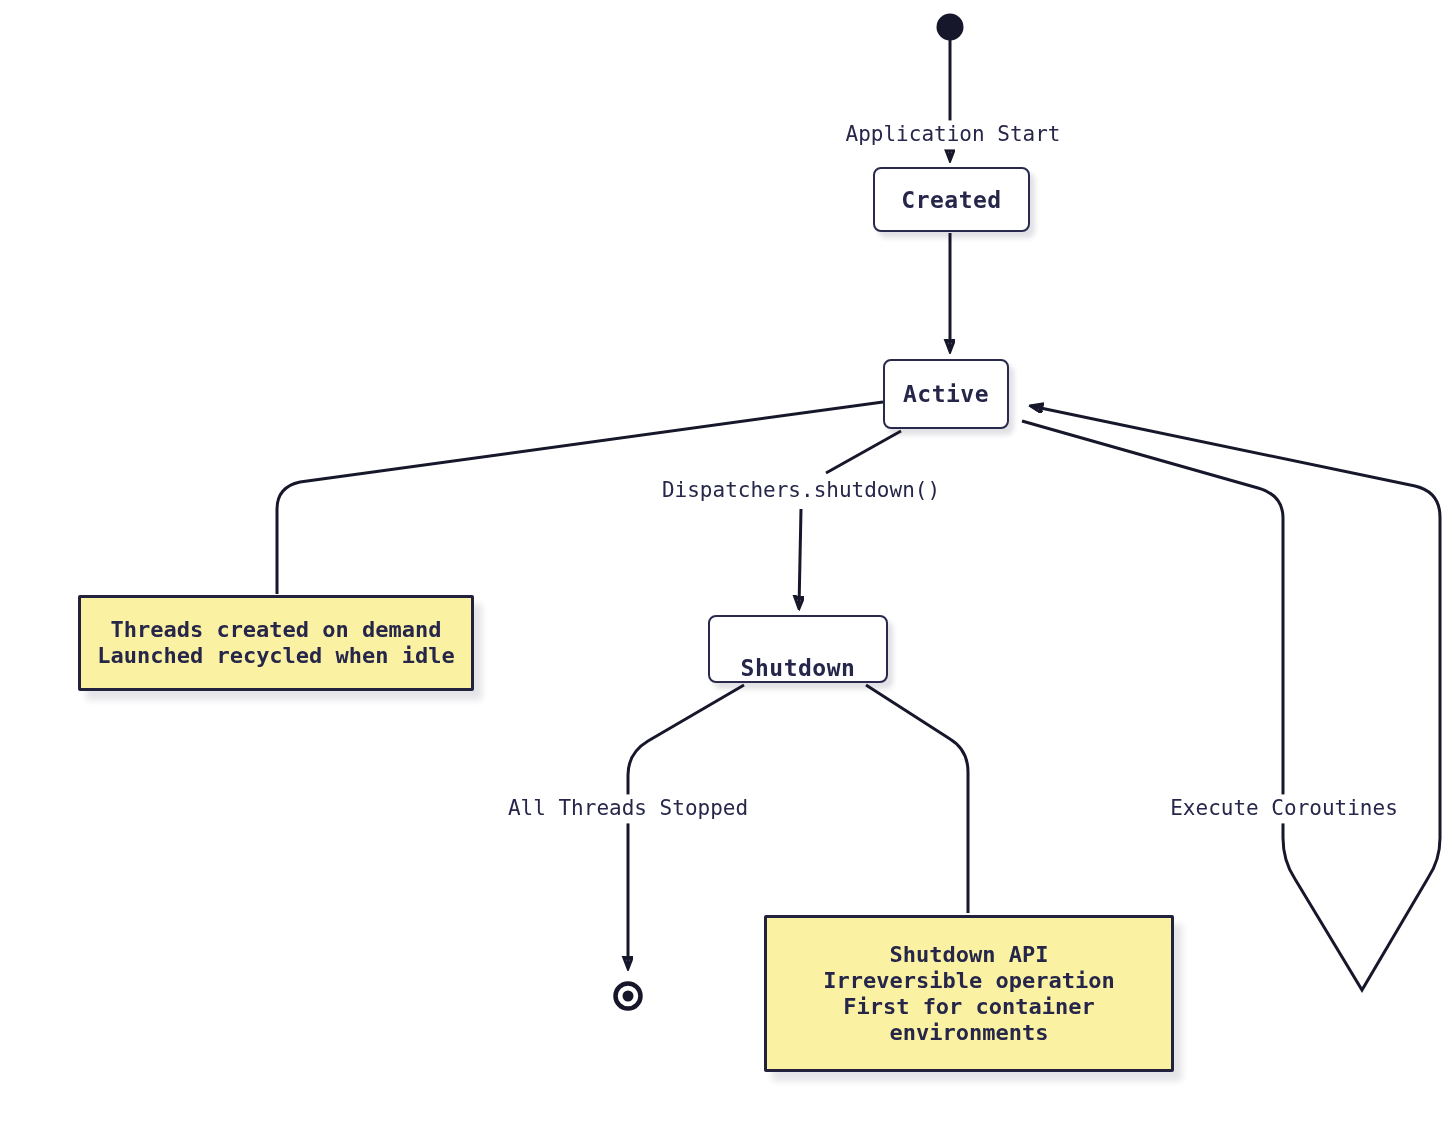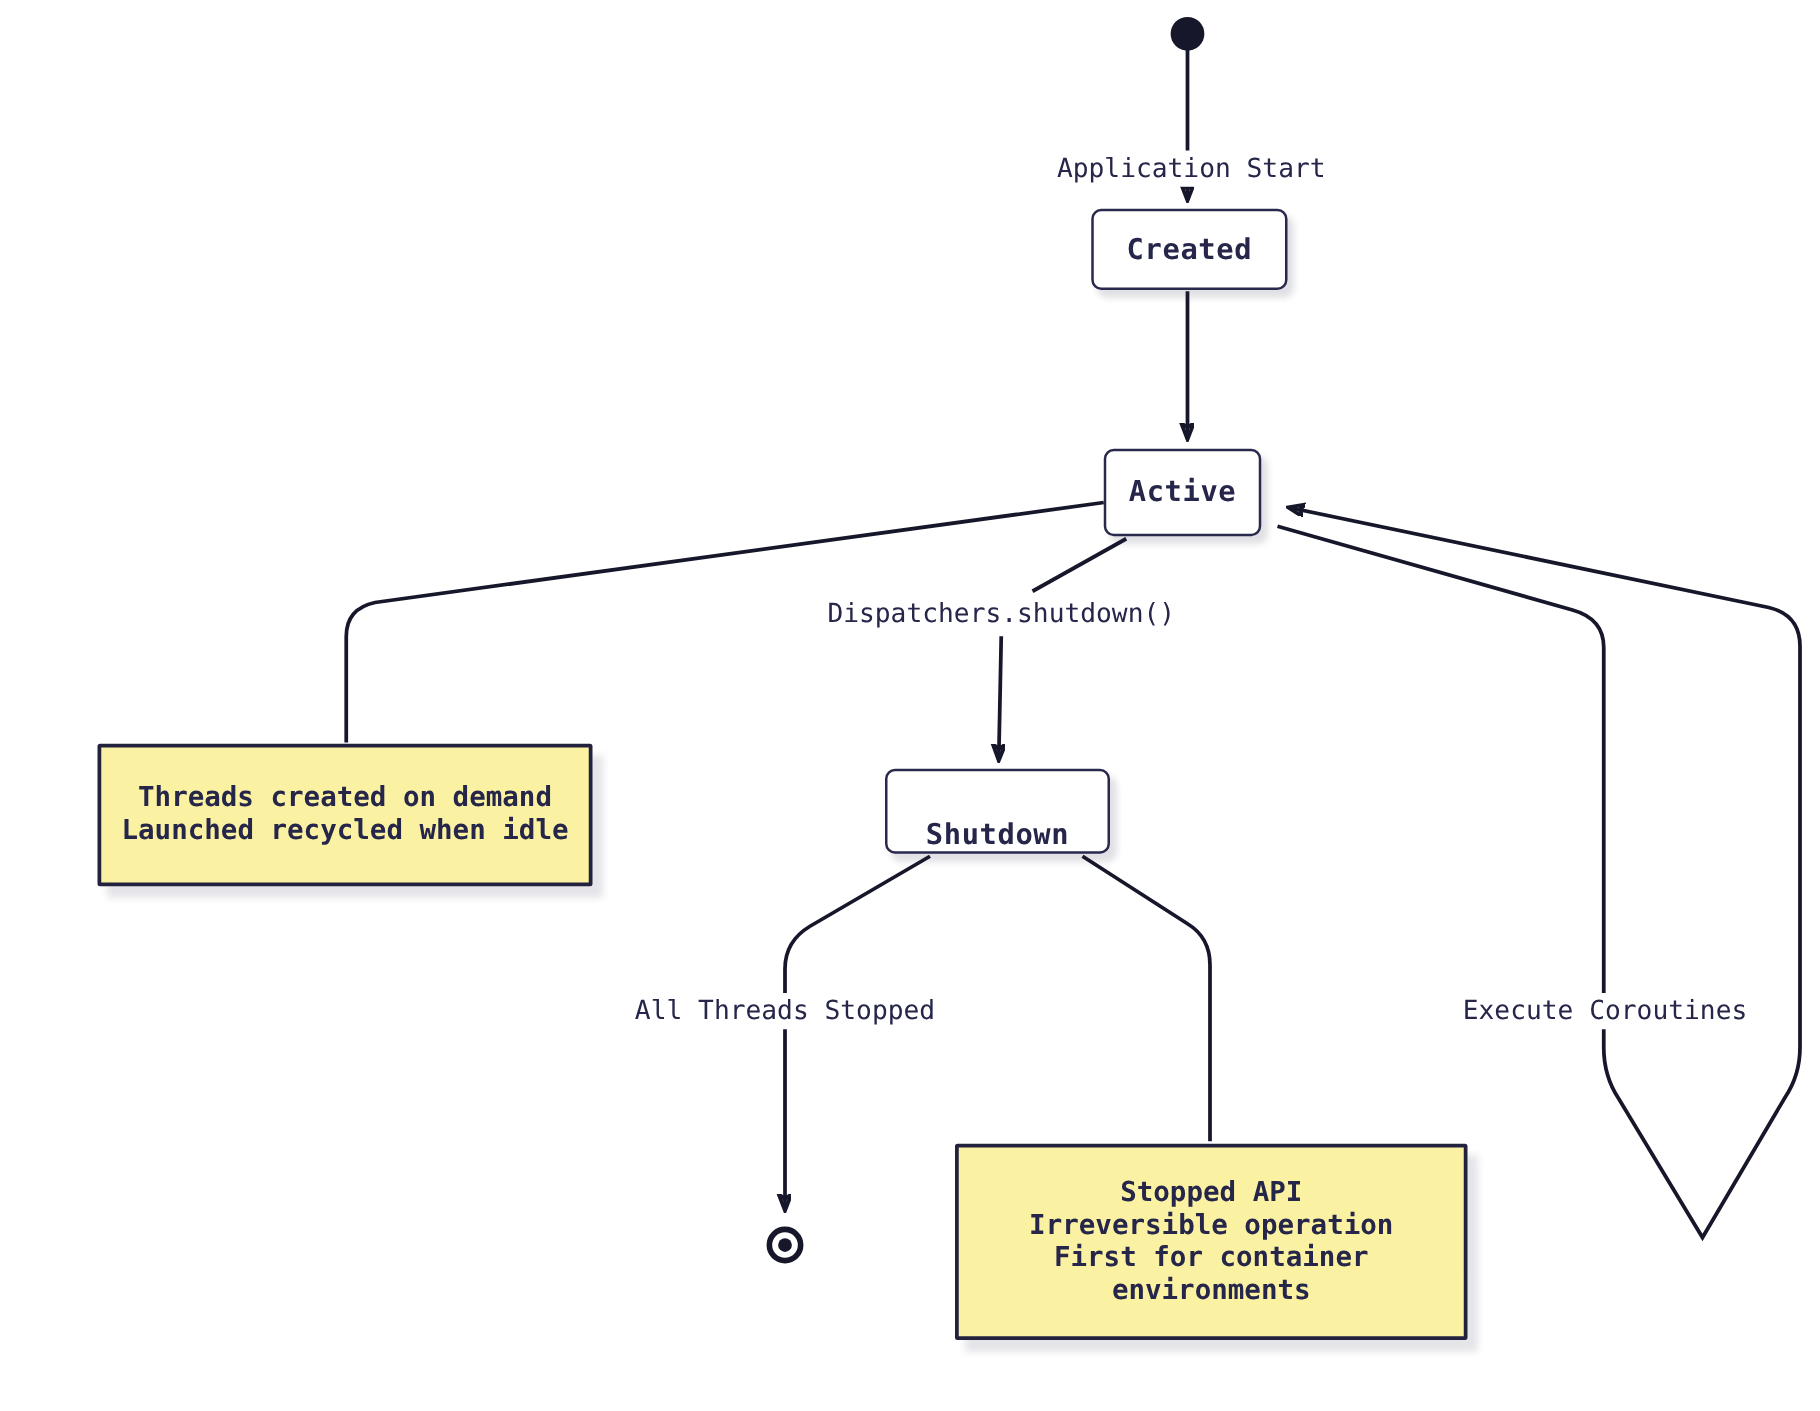--- a/index.html
+++ b/index.html
@@ -61,21 +61,21 @@
     position:absolute;
     background:var(--note-bg);
     border:3.5px solid var(--note-border);
     border-radius:2px;
     display:flex;flex-direction:column;align-items:center;justify-content:center;
     font-size:22px;font-weight:bold;
     line-height:26px;
     text-align:center;
     box-shadow:8px 9px 6px rgba(40,40,70,0.12);
   }
-  .note-threads{left:78px;top:595px;width:396px;height:114px;}
+  .note-threads{left:78px;top:595px;width:396px;height:96px;}
   .note-delicate{left:764px;top:915px;width:410px;height:157px;}
 </style>
 </head>
 <body>
 
 <div class="canvas">
 
   <svg class="edges" viewBox="0 0 1456 1129">
     <defs>
       <marker id="arrow" markerWidth="15" markerHeight="12" refX="12.5" refY="5" orient="auto" markerUnits="userSpaceOnUse">
@@ -126,19 +126,19 @@
   <div class="edge-label lbl-all-threads">All Threads Stopped</div>
 
   <div class="edge-label lbl-execute">Execute Coroutines</div>
 
   <div class="note note-threads">
     <div>Threads created on demand</div>
     <div>Launched recycled when idle</div>
   </div>
 
   <div class="note note-delicate">
-    <div>Stopped API</div>
+    <div>Shutdown API</div>
     <div>Irreversible operation</div>
     <div>First for container</div>
     <div>environments</div>
   </div>
 
 </div>
 
 </body></html>

